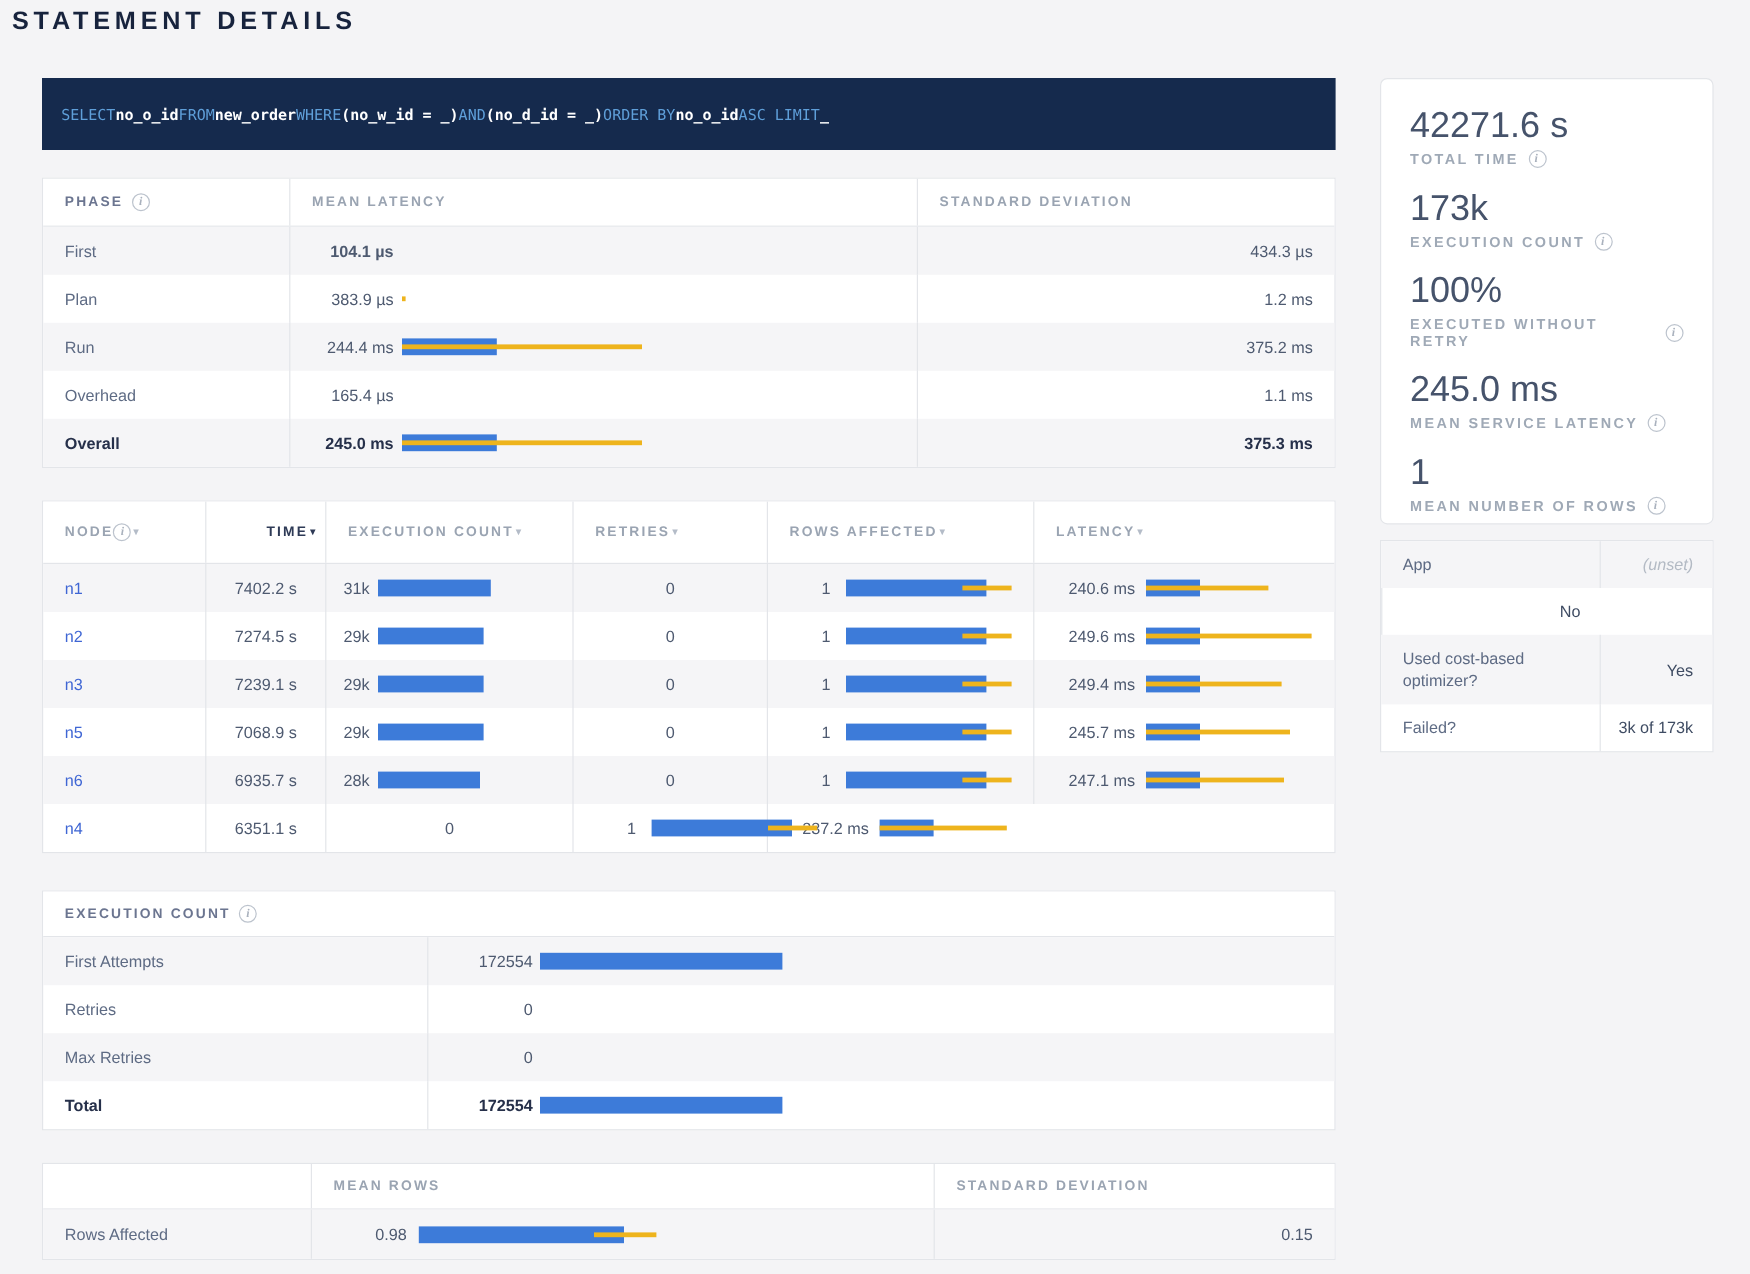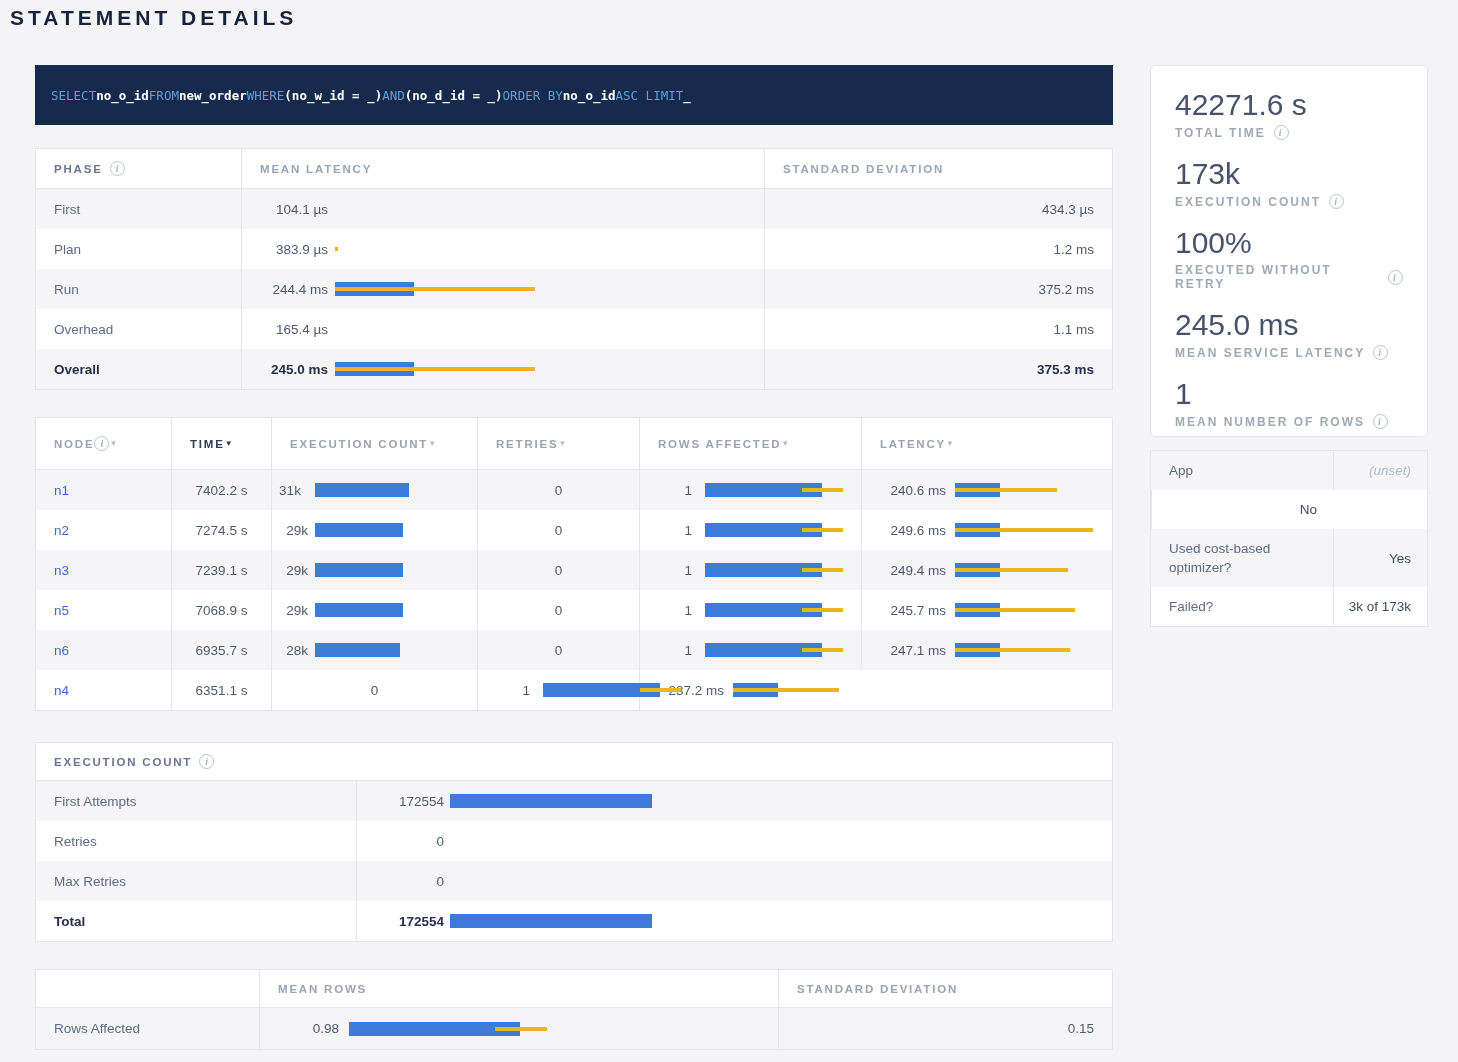--- a/index.html
+++ b/index.html
@@ -18,21 +18,21 @@
   .sql-box{height:60px;background:var(--sqlbg);display:flex;align-items:center;padding:0 16px;
     font-family:"DejaVu Sans Mono",monospace;font-size:12.5px;color:#fff;font-weight:700;white-space:pre;}
   .sql-box .kw{color:var(--sqlkw);font-weight:400;}
 
   .tbl{background:var(--card);border:1px solid var(--border);}
   .tr{display:grid;align-items:center;height:40px;}
   .tr.alt{background:var(--alt);}
   .thead{border-bottom:1px solid var(--border);background:#fff;}
   .th{font-size:11.5px;font-weight:700;letter-spacing:1.8px;color:var(--head);display:flex;align-items:center;gap:7px;}
   .th.darker{color:#6b7590;}
-  .th.active{color:var(--head-dark);}
+  .th.active{color:var(--head-dark);margin-left:32px;}
   .cell{height:100%;display:flex;align-items:center;font-size:13.5px;color:var(--val);}
   .cell.vline{border-left:1px solid var(--border);}
   .pl{padding-left:18px;}
   .label-cell{color:var(--label);}
   .right{justify-content:flex-end;padding-right:20px;}
   .center{justify-content:center;}
   .bold,.bold .cell,.cell.bold{color:var(--bold)!important;font-weight:700;}
   .val{text-align:right;flex:none;}
   .bar{position:relative;height:14px;flex:1;}
   .bar .b{position:absolute;left:0;top:0;height:14px;background:var(--blue);}
@@ -90,21 +90,21 @@
       <div class="cell vline pl">
         <span class="th">STANDARD DEVIATION</span>
       </div>
     </div>
     <div id="phase-rows">
         <div class="tr phase-grid alt">
           <div class="cell pl label-cell">
             <span>First</span>
           </div>
           <div class="cell vline">
-            <span class="val" style="width: 86px;">104.1 µs</span>
+            <span class="val" style="width: 86px; font-weight: bold;">104.1 µs</span>
             <div class="bar" style="margin-left: 7px;"></div>
           </div>
           <div class="cell vline right">
             <span>434.3 µs</span>
           </div>
         </div>
         <div class="tr phase-grid">
           <div class="cell pl label-cell">
             <span>Plan</span>
           </div>
@@ -193,21 +193,21 @@
       </div>
     <div id="node-rows">
         <div class="tr node-grid alt">
           <div class="cell pl">
             <a class="node-link">n1</a>
           </div>
           <div class="cell vline center">
             <span>7402.2 s</span>
           </div>
           <div class="cell vline">
-            <span class="val" style="width: 36px; text-align: center;">31k</span>
+            <span class="val" style="width: 36px;">31k</span>
             <div class="bar" style="margin-left: 7px;">
               <div class="b" style="width: 94px;"></div>
             </div>
           </div>
           <div class="cell vline center">
             <span>0</span>
           </div>
           <div class="cell vline">
             <span class="val" style="width: 52px;">1</span>
             <div class="bar" style="margin-left: 13px;">

